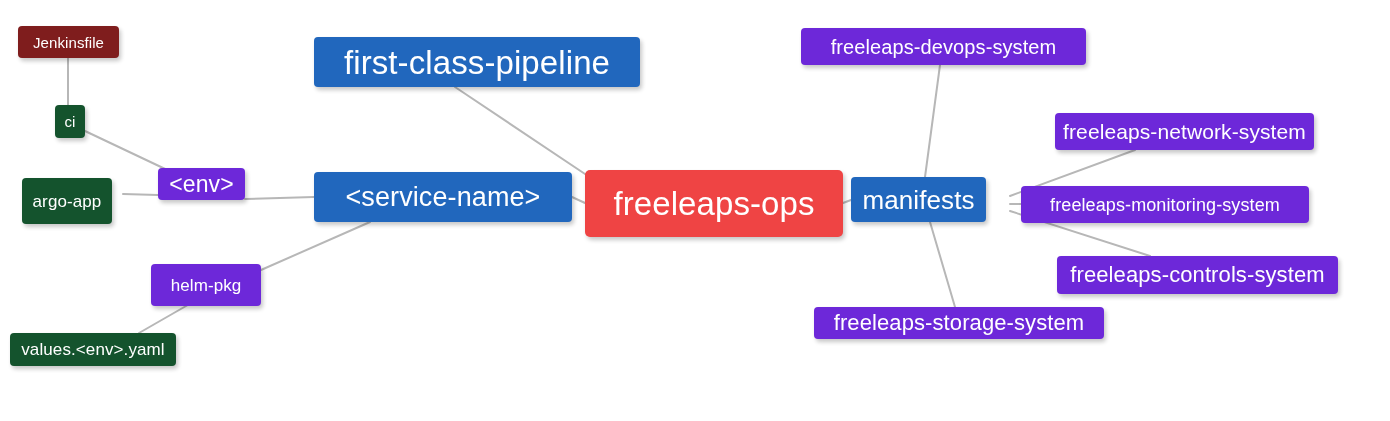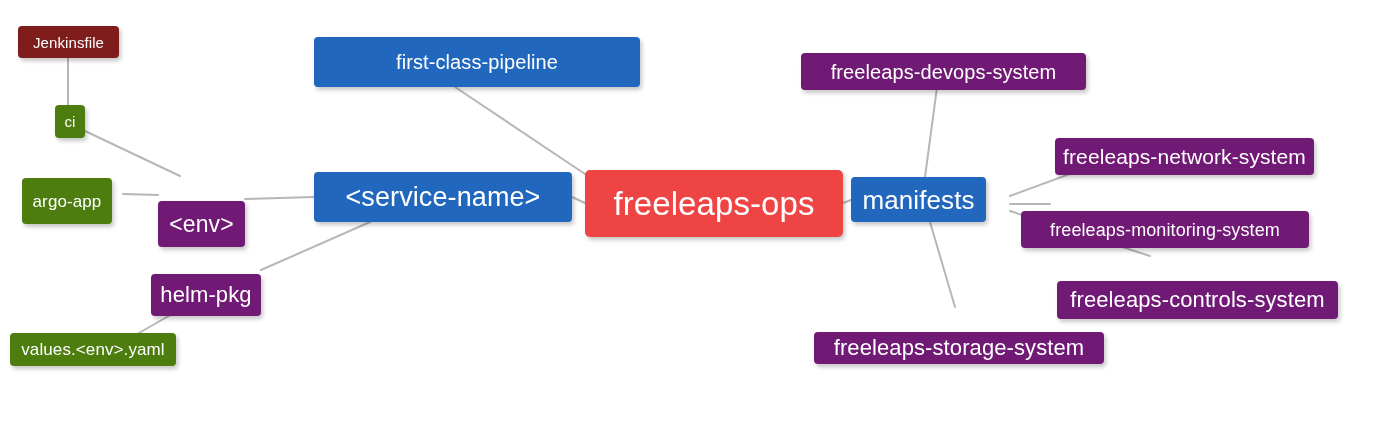--- a/index.html
+++ b/index.html
@@ -19,23 +19,23 @@
     justify-content:center;
     color:#ffffff;
     white-space:nowrap;
     border-radius:4px;
     box-shadow:2px 3px 4px rgba(0,0,0,0.22);
     letter-spacing:0.1px;
     line-height:1;
   }
   .n-root{background:#ef4444;font-size:33px;border-radius:5px;}
   .n-blue{background:#2167bd;}
-  .n-green{background:#701a75;margin-top:25px;}
+  .n-green{background:#6d28d9;}
   .n-orange{background:#7f1d1d;}
-  .n-red{background:#4d7c0f;}
+  .n-red{background:#14532d;}
 </style>
 </head>
 <body>
 
 <div id="canvas">
   <svg id="edges" viewBox="0 0 1390 421" xmlns="http://www.w3.org/2000/svg">
       <path d="M585,203 L572,197" stroke="#b7b7b7" stroke-width="2" fill="none" stroke-linecap="round"></path>
       <path d="M588,176 L455,87" stroke="#b7b7b7" stroke-width="2" fill="none" stroke-linecap="round"></path>
       <path d="M843,203 L851,200" stroke="#b7b7b7" stroke-width="2" fill="none" stroke-linecap="round"></path>
       <path d="M314,197 L245,199" stroke="#b7b7b7" stroke-width="2" fill="none" stroke-linecap="round"></path>
@@ -46,24 +46,24 @@
       <path d="M200,298 L139,333" stroke="#b7b7b7" stroke-width="2" fill="none" stroke-linecap="round"></path>
       <path d="M925,177 L940,65" stroke="#b7b7b7" stroke-width="2" fill="none" stroke-linecap="round"></path>
       <path d="M1010,196 L1135,150" stroke="#b7b7b7" stroke-width="2" fill="none" stroke-linecap="round"></path>
       <path d="M1010,204 L1050,204" stroke="#b7b7b7" stroke-width="2" fill="none" stroke-linecap="round"></path>
       <path d="M1010,211 L1150,256" stroke="#b7b7b7" stroke-width="2" fill="none" stroke-linecap="round"></path>
       <path d="M930,222 L955,307" stroke="#b7b7b7" stroke-width="2" fill="none" stroke-linecap="round"></path>
     </svg>
   <div id="nodes">
       <div class="node n-root" style="left: 585px; top: 170px; width: 258px; height: 67px; font-size: 33px;">freeleaps-ops</div>
       <div class="node n-blue" style="left: 314px; top: 172px; width: 258px; height: 50px; font-size: 27px;">&lt;service-name&gt;</div>
-      <div class="node n-blue" style="left: 314px; top: 37px; width: 326px; height: 50px; font-size: 20px;">first-class-pipeline</div>
+      <div class="node n-blue" style="left: 314px; top: 37px; width: 326px; height: 50px; font-size: 33px;">first-class-pipeline</div>
       <div class="node n-blue" style="left: 851px; top: 177px; width: 135px; height: 45px; font-size: 26px;">manifests</div>
-      <div class="node n-green" style="left: 158px; top: 176px; width: 87px; height: 46px; font-size: 23px; text-align: center;">&lt;env&gt;</div>
-      <div class="node n-green" style="left: 151px; top: 249px; width: 110px; height: 42px; font-size: 22px;">helm-pkg</div>
+      <div class="node n-green" style="left: 158px; top: 168px; width: 87px; height: 32px; font-size: 23px; text-align: center;">&lt;env&gt;</div>
+      <div class="node n-green" style="left: 151px; top: 264px; width: 110px; height: 42px; font-size: 17px;">helm-pkg</div>
       <div class="node n-orange" style="left: 18px; top: 26px; width: 101px; height: 32px; font-size: 15px;">Jenkinsfile</div>
       <div class="node n-red" style="left: 55px; top: 105px; width: 30px; height: 33px; font-size: 15px;">ci</div>
       <div class="node n-red" style="left: 22px; top: 178px; width: 90px; height: 46px; font-size: 17px;">argo-app</div>
       <div class="node n-red" style="left: 10px; top: 333px; width: 166px; height: 33px; font-size: 17px; text-align: center;">values.&lt;env&gt;.yaml</div>
       <div class="node n-green" style="left: 801px; top: 28px; width: 285px; height: 37px; font-size: 20px;">freeleaps-devops-system</div>
       <div class="node n-green" style="left: 1055px; top: 113px; width: 259px; height: 37px; font-size: 21px;">freeleaps-network-system</div>
       <div class="node n-green" style="left: 1021px; top: 186px; width: 288px; height: 37px; font-size: 18px;">freeleaps-monitoring-system</div>
       <div class="node n-green" style="left: 1057px; top: 256px; width: 281px; height: 38px; font-size: 22px;">freeleaps-controls-system</div>
       <div class="node n-green" style="left: 814px; top: 307px; width: 290px; height: 32px; font-size: 22px;">freeleaps-storage-system</div>
     </div>

